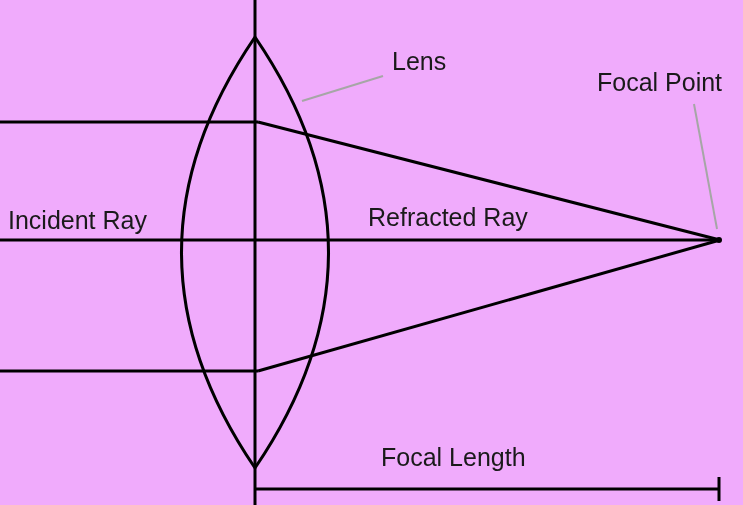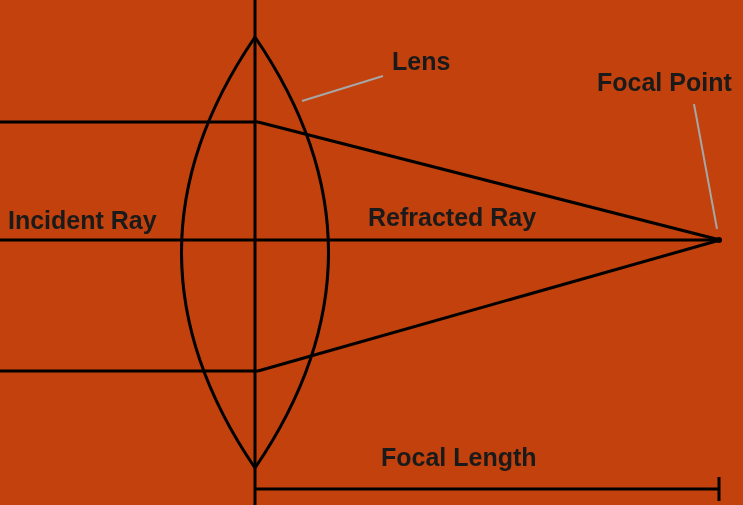--- a/index.html
+++ b/index.html
@@ -4,23 +4,22 @@
 <style>
   html, body {
     margin: 0;
     padding: 0;
     background: #ffffff;
   }
   .canvas {
     position: relative;
     width: 743px;
     height: 505px;
-    background: #c2410c;
+    background: #f0abfc;
     overflow: hidden;
-    font-weight: bold;
   }
   svg { display: block; }
   .diagram-label {
     font-family: "Liberation Sans", sans-serif;
     font-size: 25px;
     fill: #1a1a1a;
   }
 </style>
 </head>
 <body>

